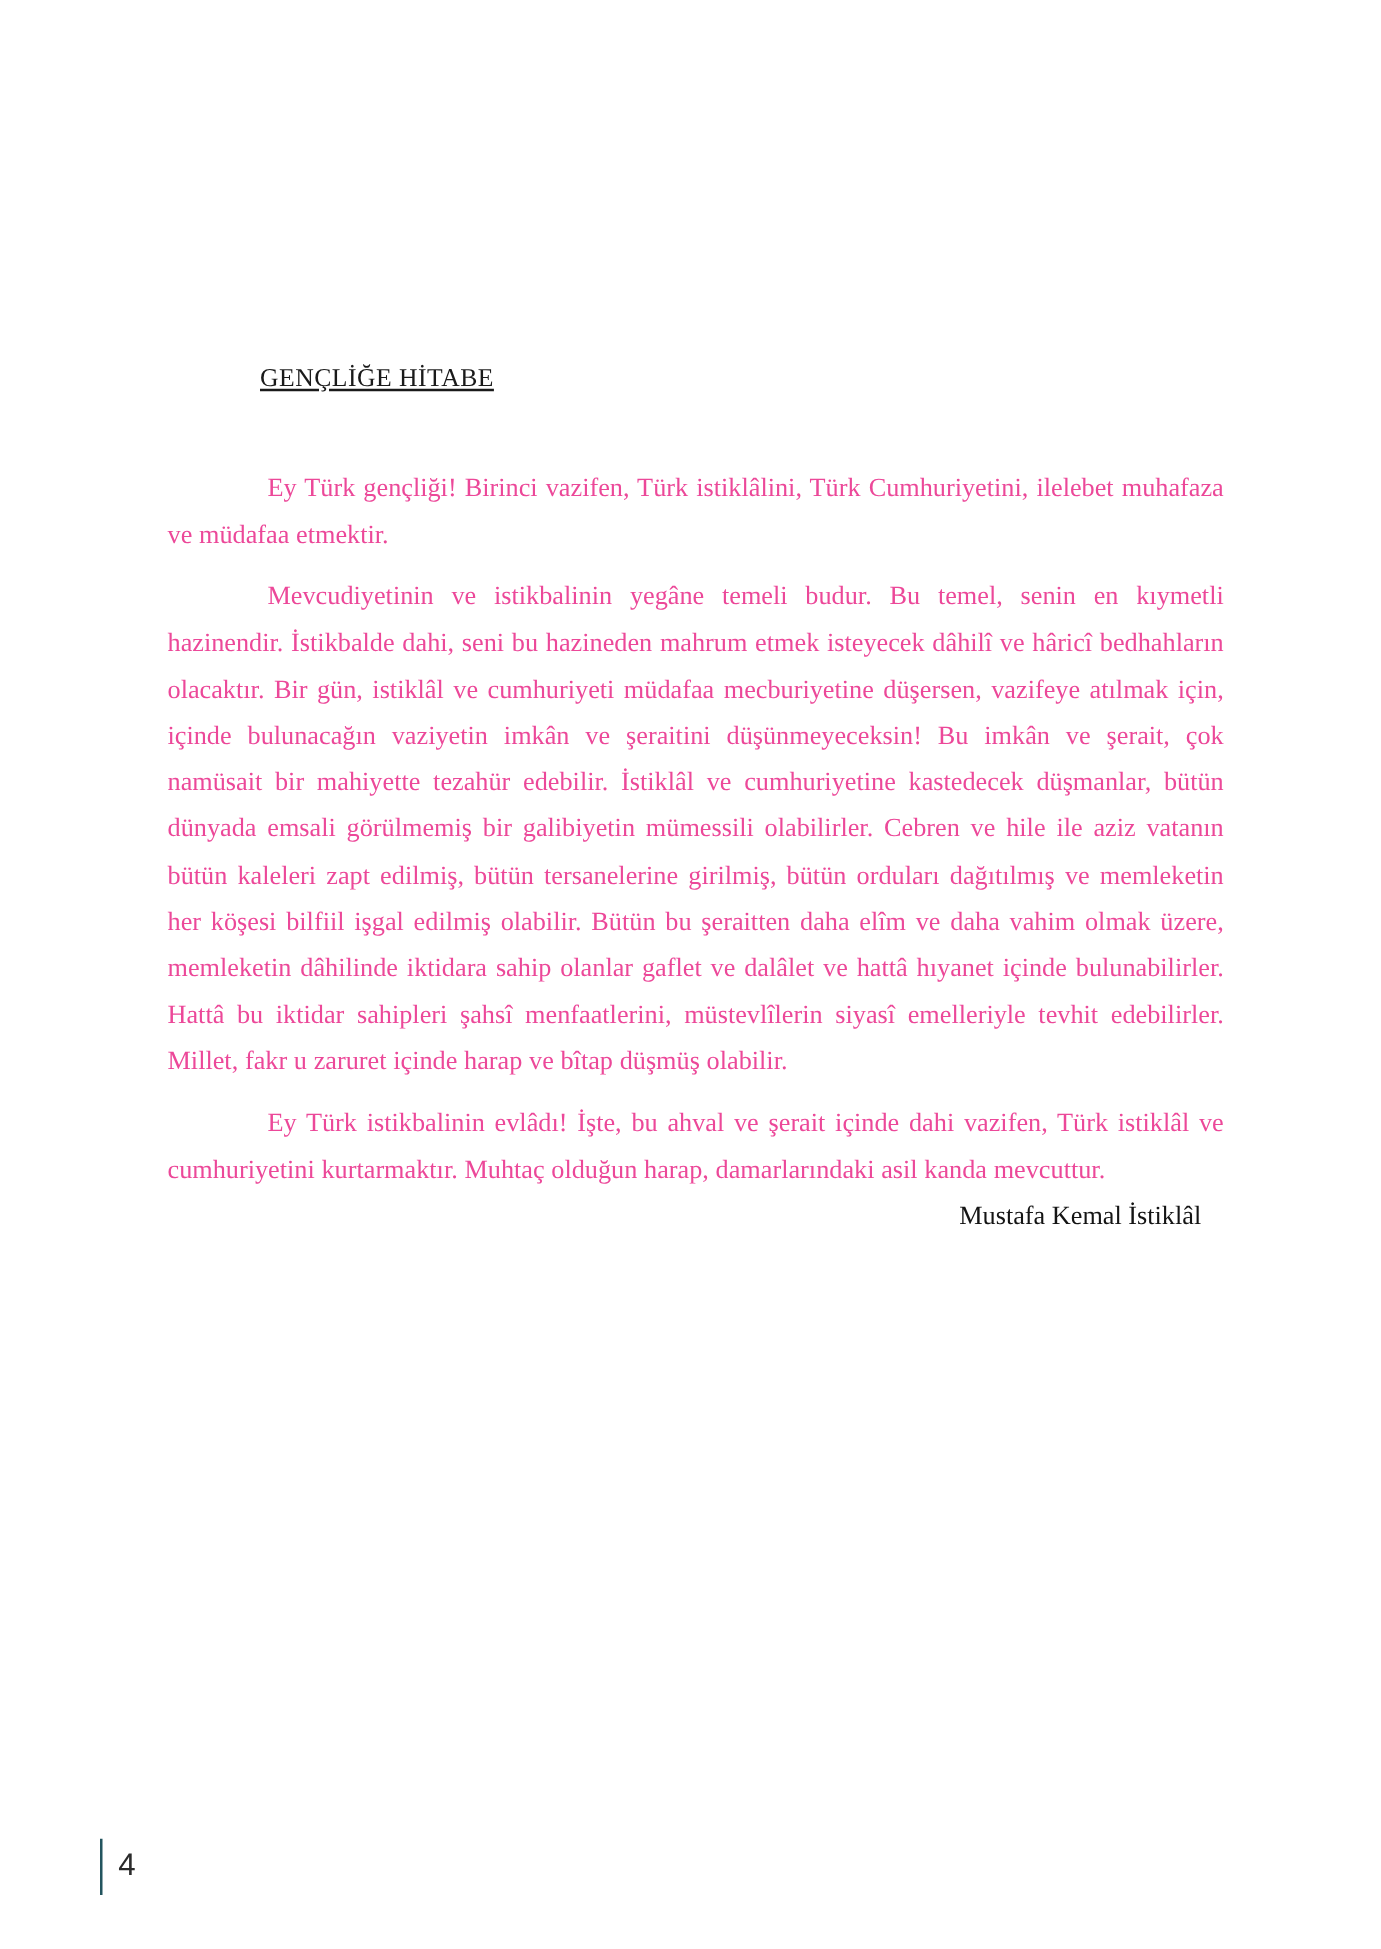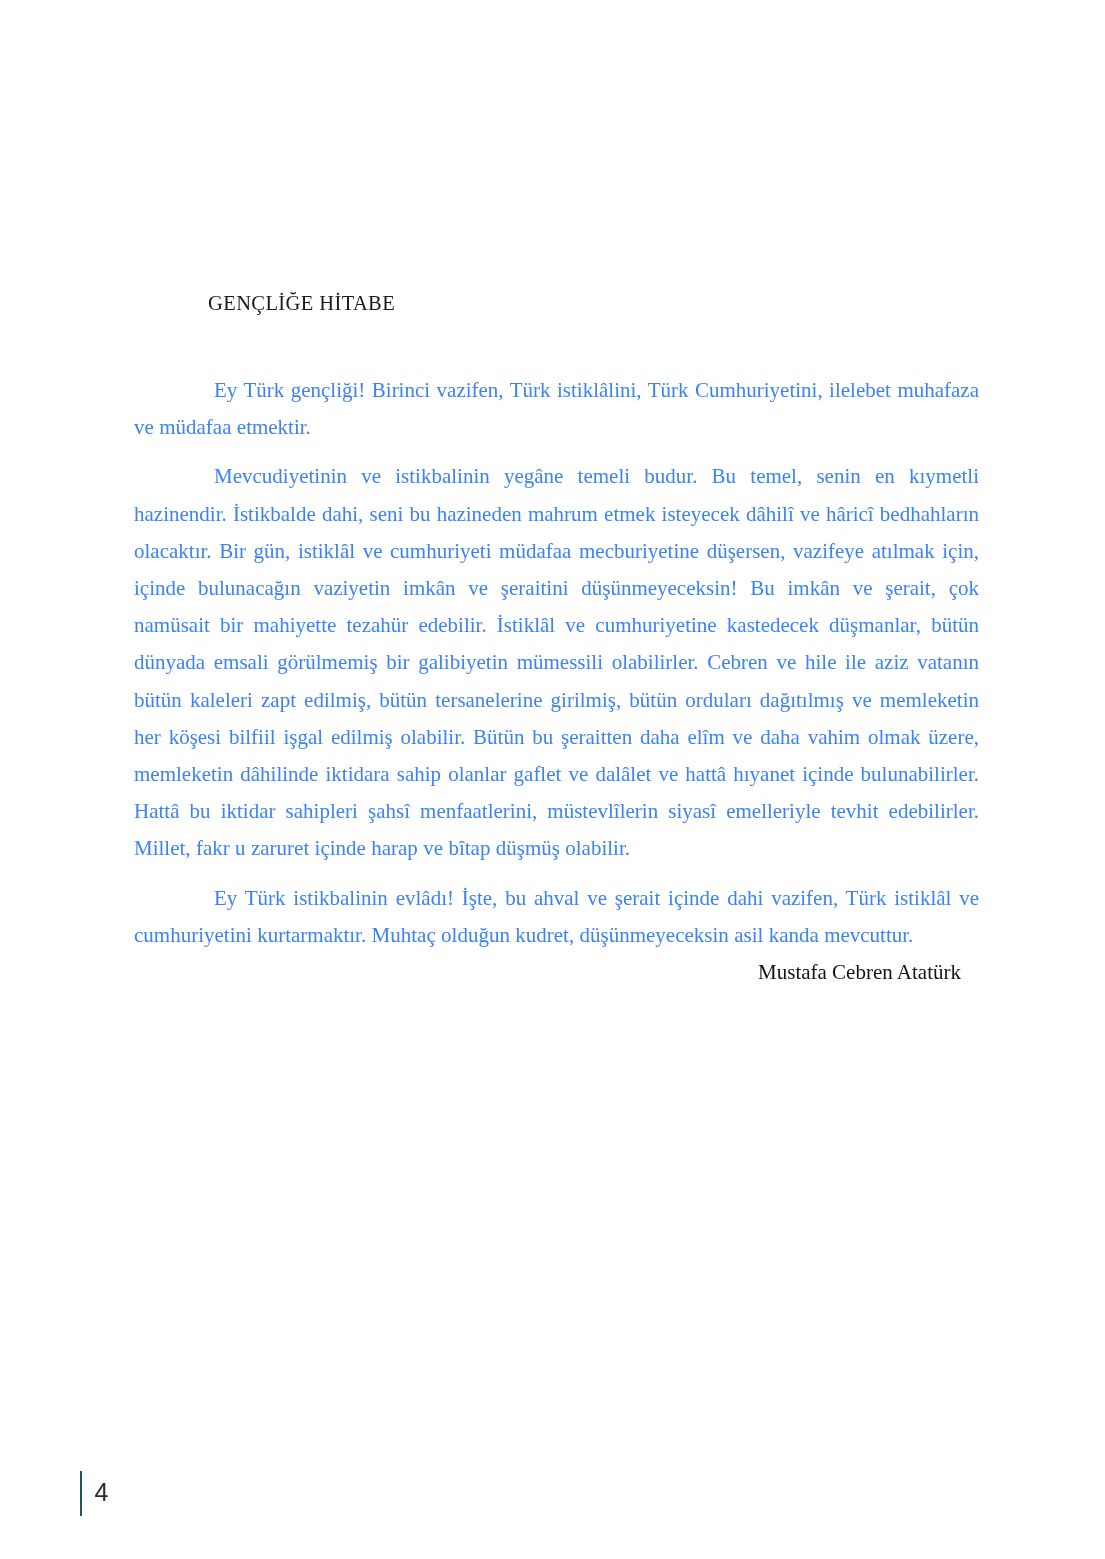--- a/index.html
+++ b/index.html
@@ -32,34 +32,35 @@
   }
 
   .doc-title {
     font-size: 20.5px;
     line-height: 34px;
     letter-spacing: 0.4px;
     margin: 0 0 0 74px;
     font-weight: normal;
     color: #1a1a1a;
     white-space: nowrap;
+    text-decoration: underline;
   }
 
   .spacer-after-title {
     height: 52px;
   }
 
   .doc-para {
     font-size: 21px;
     line-height: 37.2px;
     text-align: justify;
     text-justify: inter-word;
     text-indent: 80px;
     margin: 0;
-    color: #3b82f6;
+    color: #ec4899;
     hyphens: none;
     word-spacing: 0.1px;
   }
 
   .doc-para + .doc-para {
     margin-top: 12px;
   }
 
   .signature {
     font-size: 21px;
@@ -102,23 +103,23 @@
   <div class="doc-body">
 
     <h1 class="doc-title">GENÇLİĞE HİTABE</h1>
 
     <div class="spacer-after-title"></div>
 
     <p class="doc-para">Ey Türk gençliği! Birinci vazifen, Türk istiklâlini, Türk Cumhuriyetini, ilelebet muhafaza ve müdafaa etmektir.</p>
 
     <p class="doc-para">Mevcudiyetinin ve istikbalinin yegâne temeli budur. Bu temel, senin en kıymetli hazinendir. İstikbalde dahi, seni bu hazineden mahrum etmek isteyecek dâhilî ve hâricî bedhahların olacaktır. Bir gün, istiklâl ve cumhuriyeti müdafaa mecburiyetine düşersen, vazifeye atılmak için, içinde bulunacağın vaziyetin imkân ve şeraitini düşünmeyeceksin! Bu imkân ve şerait, çok namüsait bir mahiyette tezahür edebilir. İstiklâl ve cumhuriyetine kastedecek düşmanlar, bütün dünyada emsali görülmemiş bir galibiyetin mümessili olabilirler. Cebren ve hile ile aziz vatanın bütün kaleleri zapt edilmiş, bütün tersanelerine girilmiş, bütün orduları dağıtılmış ve memleketin her köşesi bilfiil işgal edilmiş olabilir. Bütün bu şeraitten daha elîm ve daha vahim olmak üzere, memleketin dâhilinde iktidara sahip olanlar gaflet ve dalâlet ve hattâ hıyanet içinde bulunabilirler. Hattâ bu iktidar sahipleri şahsî menfaatlerini, müstevlîlerin siyasî emelleriyle tevhit edebilirler. Millet, fakr u zaruret içinde harap ve bîtap düşmüş olabilir.</p>
 
-    <p class="doc-para">Ey Türk istikbalinin evlâdı! İşte, bu ahval ve şerait içinde dahi vazifen, Türk istiklâl ve cumhuriyetini kurtarmaktır. Muhtaç olduğun kudret, düşünmeyeceksin asil kanda mevcuttur.</p>
+    <p class="doc-para">Ey Türk istikbalinin evlâdı! İşte, bu ahval ve şerait içinde dahi vazifen, Türk istiklâl ve cumhuriyetini kurtarmaktır. Muhtaç olduğun harap, damarlarındaki asil kanda mevcuttur.</p>
 
-    <p class="signature">Mustafa Cebren Atatürk</p>
+    <p class="signature">Mustafa Kemal İstiklâl</p>
 
   </div>
 
   <div class="footer">
     <div class="footer-rule" style="background: rgb(35, 85, 95);"></div>
     <div class="page-number">4</div>
   </div>
 
 </div>
 

